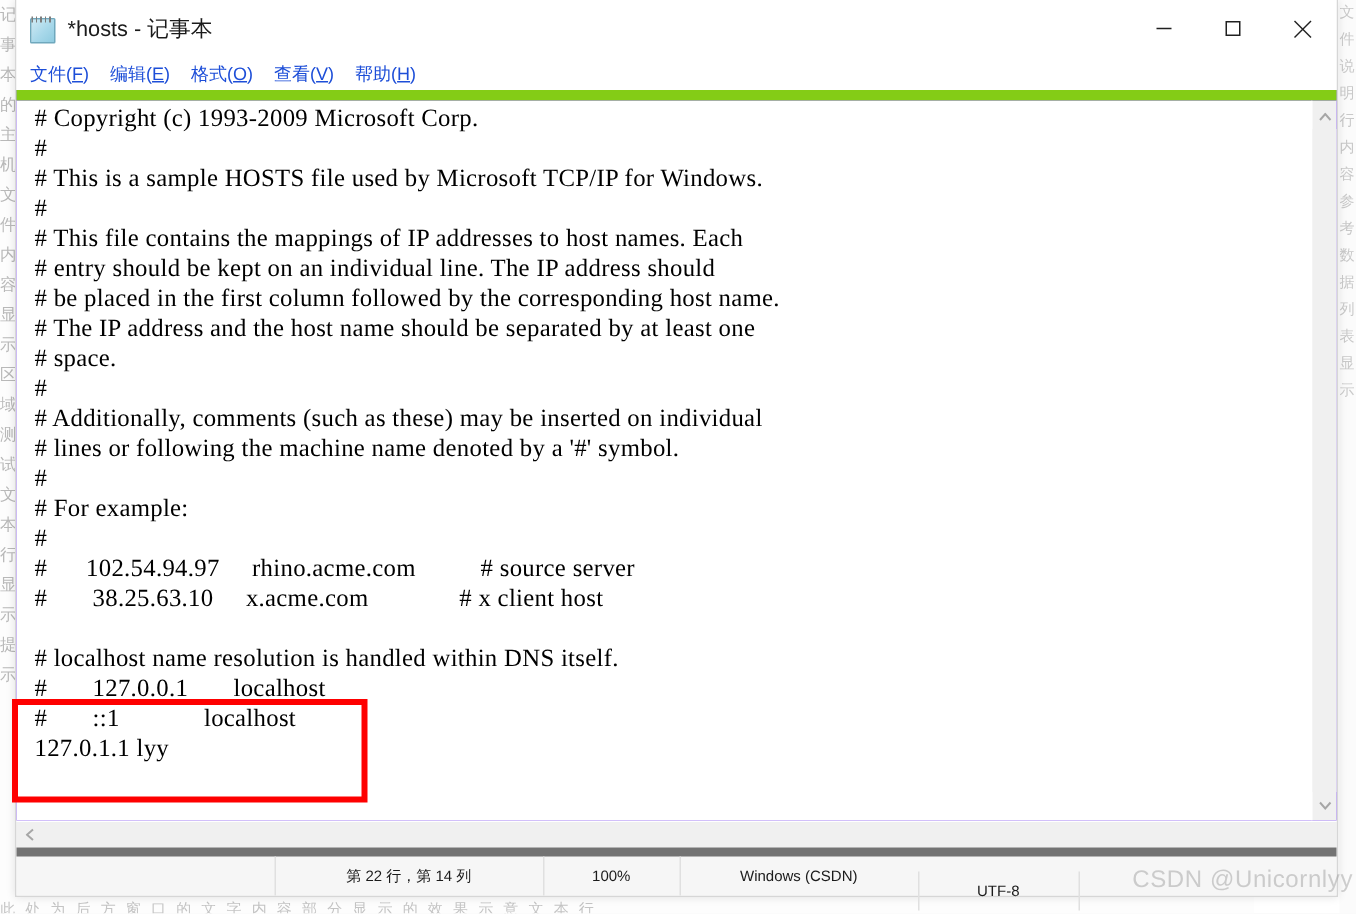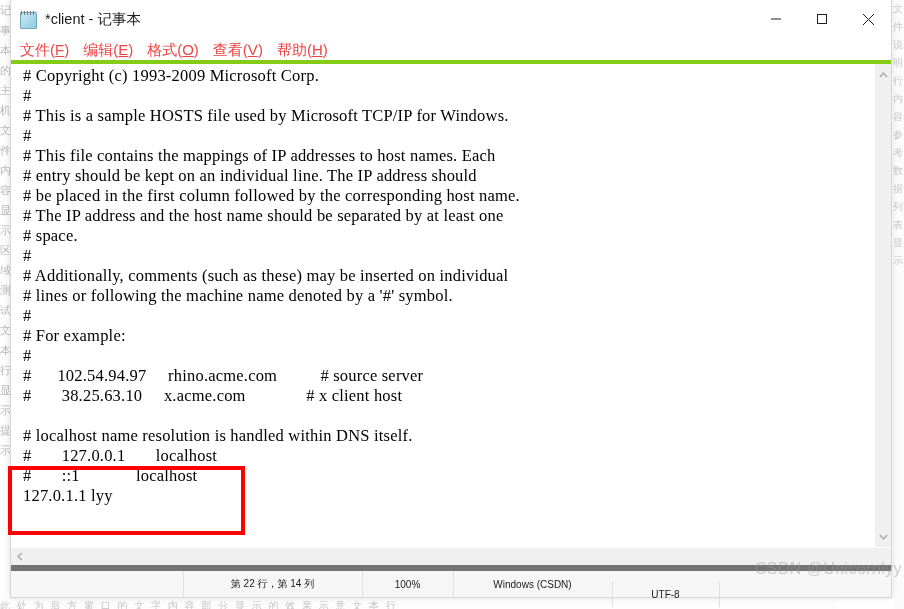--- a/index.html
+++ b/index.html
@@ -133,36 +133,36 @@
   
   #menu-bar {
     height: 22px;
     min-height: 22px;
     display: flex;
     align-items: center;
     padding-left: 9px;
     background: #ffffff;
   }
   .menu-item {
-    font-size: 15px;
-    color: #ef4444;
+    font-size: 12px;
+    color: #1d4ed8;
     margin-right: 14px;
     white-space: nowrap;
     line-height: 1;
   }
   .menu-item u { text-decoration: underline; }
 
   
   #editor-area {
     flex: 1;
     display: flex;
     position: relative;
     overflow: hidden;
     background: #8b5cf6;
-    border-top: 4px solid #84cc16;
+    border-top: 7px solid #84cc16;
   }
   #text-canvas {
     flex: 1;
     position: relative;
     overflow: hidden;
     background: #ffffff;
     padding: 2px 0 0 12px;
     box-sizing: border-box;
   }
   #text-lines {
@@ -263,21 +263,21 @@
     border: 4px solid #fe0000;
     box-sizing: border-box;
     pointer-events: none;
     z-index: 40;
   }
 
   
   #watermark {
     position: absolute;
     right: 2px;
-    top: 560px;
+    top: 578px;
     font-size: 16px;
     color: rgba(150,150,150,0.45);
     white-space: nowrap;
     letter-spacing: 0.4px;
     z-index: 50;
     pointer-events: none;
     font-family: "Liberation Sans", sans-serif;
   }
 </style>
 </head>
@@ -337,21 +337,21 @@
   <span>此 处 为 后 方 窗 口 的 文 字 内 容 部 分 显 示 的 效 果 示 意 文 本 行</span>
 </div>
 
 <div id="notepad-window">
 
   <div id="title-bar">
     <div id="app-icon">
       <div class="pad"></div>
       <div class="rings"></div>
     </div>
-    <div id="title-text">*client - 记事本</div>
+    <div id="title-text">*hosts - 记事本</div>
 
     <div id="window-controls">
       <button class="win-btn">
         <svg width="12" height="12" viewBox="0 0 12 12">
           <line x1="1" y1="6" x2="11" y2="6" stroke="#202020" stroke-width="1"></line>
         </svg>
       </button>
       <button class="win-btn">
         <svg width="12" height="12" viewBox="0 0 12 12">
           <rect x="1.5" y="1.5" width="9" height="9" fill="none" stroke="#202020" stroke-width="1"></rect>

